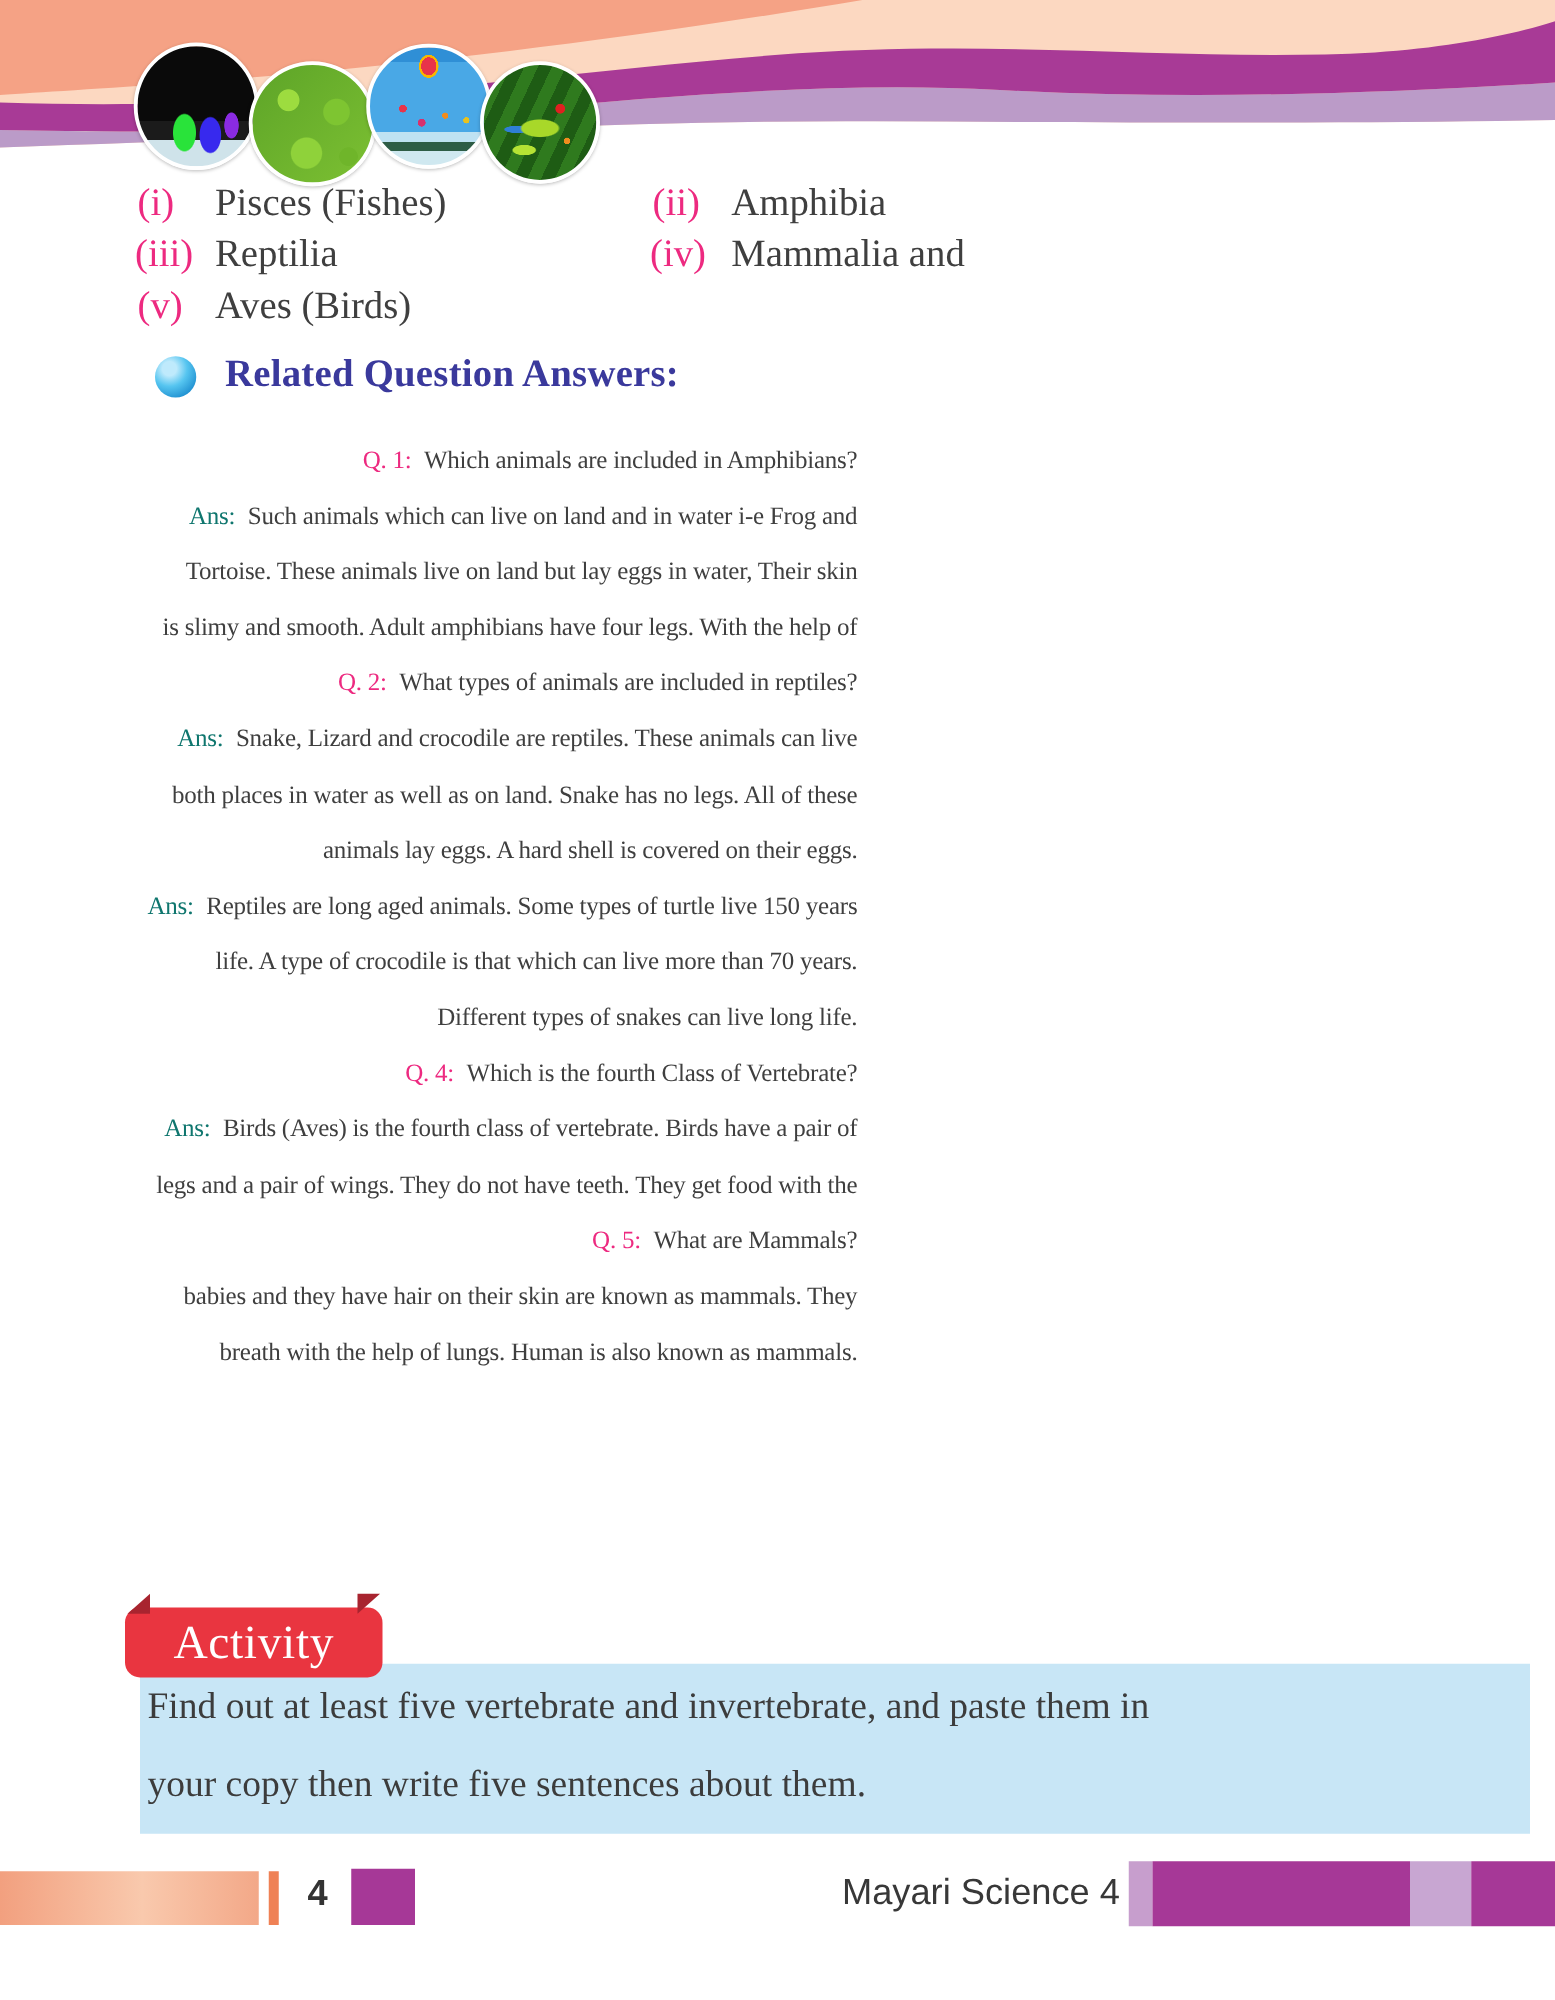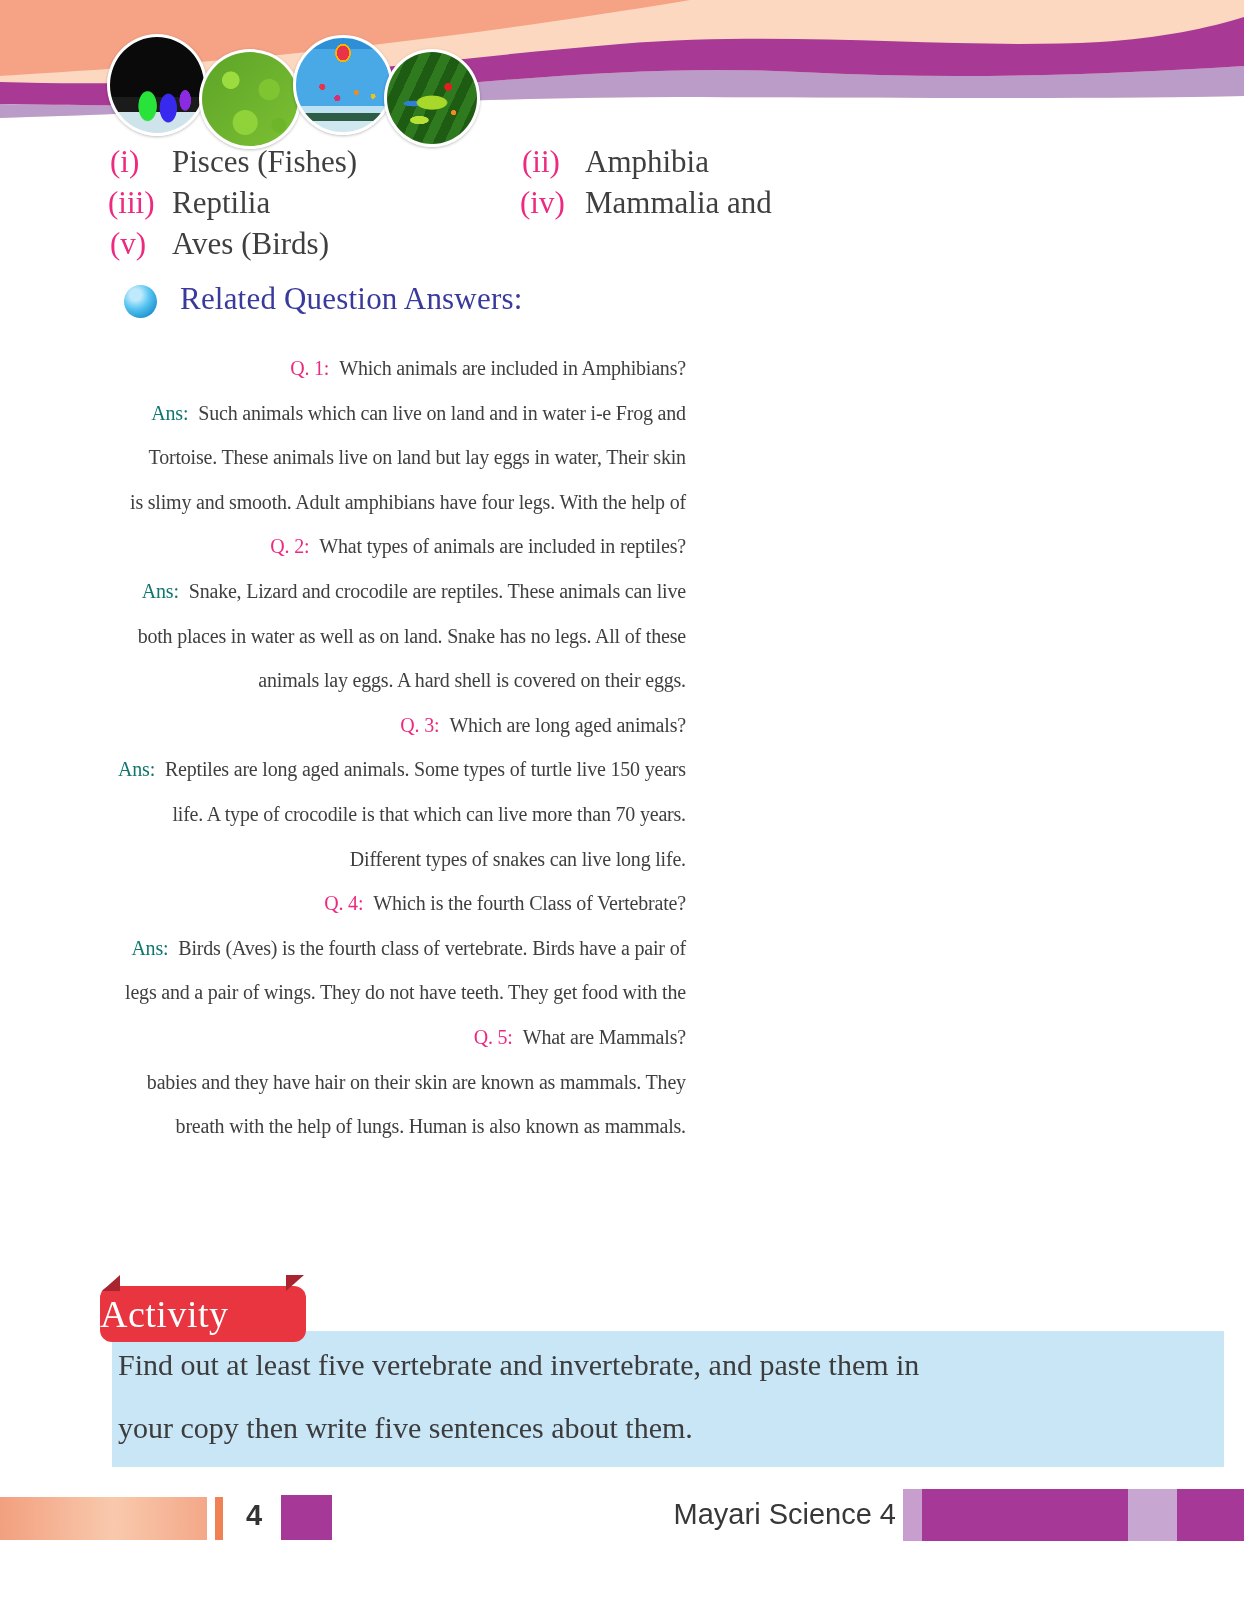--- a/index.html
+++ b/index.html
@@ -42,32 +42,32 @@
       radial-gradient(ellipse 16px 7px at 36% 74%, #b5e234 0 55%, rgba(0,0,0,0) 62%),
       radial-gradient(circle 4px at 74% 66%, #f08c1e 0 60%, rgba(0,0,0,0) 70%),
       radial-gradient(ellipse 18px 5px at 30% 56%, #2f7fd6 0 55%, rgba(0,0,0,0) 62%),
       repeating-linear-gradient(115deg,#1e5c14 0 10px,#2f7a1e 10px 20px);}
   
   .roman-list span{position:absolute;font-size:31px;white-space:nowrap;}
   .roman-num{color:#ed2a80;}
   
   .ball{position:absolute;left:124px;top:285px;width:33px;height:33px;border-radius:50%;
     background:radial-gradient(circle at 35% 30%, #bfeafc 0 18%, #56c5f0 45%, #1e8fd0 80%, #1474ad 100%);}
-  .section-heading{position:absolute;left:180px;top:281px;font-size:31px;font-weight:normal;
+  .section-heading{position:absolute;left:180px;top:281px;font-size:31px;font-weight:bold;
     color:#3a399c;letter-spacing:.2px;white-space:nowrap;}
   
   .qa-block{position:absolute;left:118px;top:346px;}
   .qa-line{height:44.6px;line-height:44.6px;font-size:20px;white-space:nowrap;letter-spacing:-0.2px;text-align:right;}
   .qa-prefix{margin-right:10px;}
   .qa-prefix.pink{color:#ed2a80;}
   .qa-prefix.cyan{color:#0f766e;}
   
   .activity-badge{position:absolute;left:100px;top:1286px;width:206px;height:56px;
     background:#e93540;border-radius:12px;z-index:3;
-    display:flex;align-items:center;}
+    display:flex;align-items:center;justify-content:center;}
   .activity-badge .fold{position:absolute;width:0;height:0;border-style:solid;z-index:-1;}
   .fold-left{left:2px;top:-11px;border-width:0 0 16px 18px;border-color:transparent transparent #a8242f transparent;}
   .fold-right{right:2px;top:-11px;border-width:16px 0 0 18px;border-color:transparent transparent transparent #a8242f;
     transform:scaleY(-1);}
   .activity-badge-label{color:#ffffff;font-size:38px;letter-spacing:.5px;}
   .activity-box{position:absolute;left:112px;top:1331px;width:1068px;height:136px;
     background:#c8e6f6;z-index:2;padding-left:44px;}
   .activity-box .activity-text{position:absolute;left:6px;font-size:30px;white-space:nowrap;color:#3c3c3c;}
   .activity-line-1{top:17px;}
   .activity-line-2{top:80px;}
@@ -134,21 +134,20 @@
 
 
     <div class="qa-line"><span class="qa-prefix pink">Q. 2:</span><span class="qa-text">What types of animals are included in reptiles?</span></div>
 
     <div class="qa-line"><span class="qa-prefix cyan">Ans:</span><span class="qa-text">Snake, Lizard and crocodile are reptiles. These animals can live</span></div>
 
     <div class="qa-line"><span class="qa-text">both places in water as well as on land. Snake has no legs. All of these</span></div>
 
     <div class="qa-line"><span class="qa-text">animals lay eggs. A hard shell is covered on their eggs.</span></div>
 
-    <div class="qa-line"><span class="qa-prefix pink">Q. 3:</span><span class="qa-text">Which are long aged animals?</span></div>
 
     <div class="qa-line"><span class="qa-prefix cyan">Ans:</span><span class="qa-text">Reptiles are long aged animals. Some types of turtle live 150 years</span></div>
 
     <div class="qa-line"><span class="qa-text">life. A type of crocodile is that which can live more than 70 years.</span></div>
 
     <div class="qa-line"><span class="qa-text">Different types of snakes can live long life.</span></div>
 
     <div class="qa-line"><span class="qa-prefix pink">Q. 4:</span><span class="qa-text">Which is the fourth Class of Vertebrate?</span></div>
 
     <div class="qa-line"><span class="qa-prefix cyan">Ans:</span><span class="qa-text">Birds (Aves) is the fourth class of vertebrate. Birds have a pair of</span></div>

